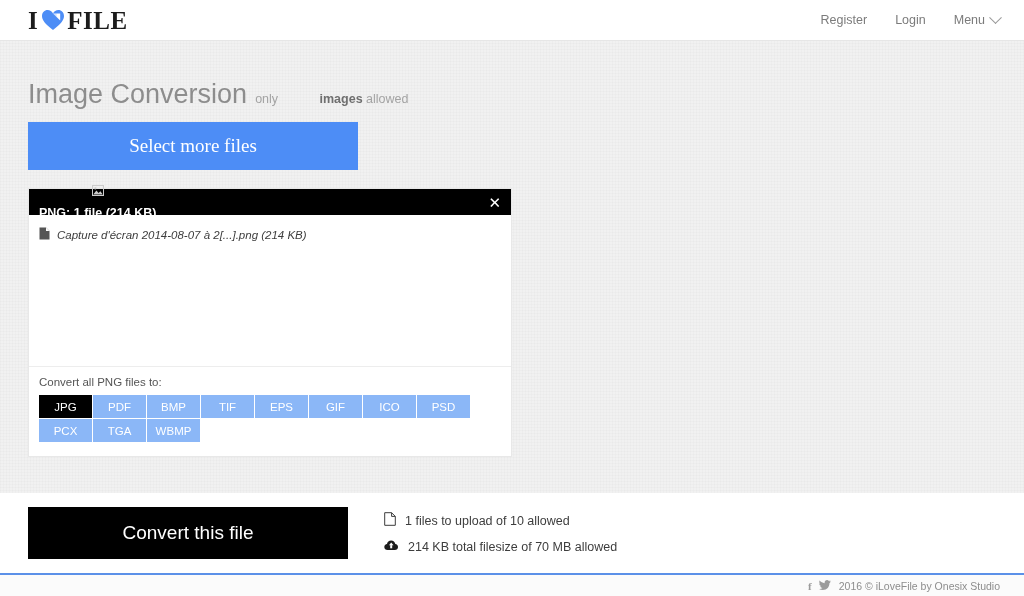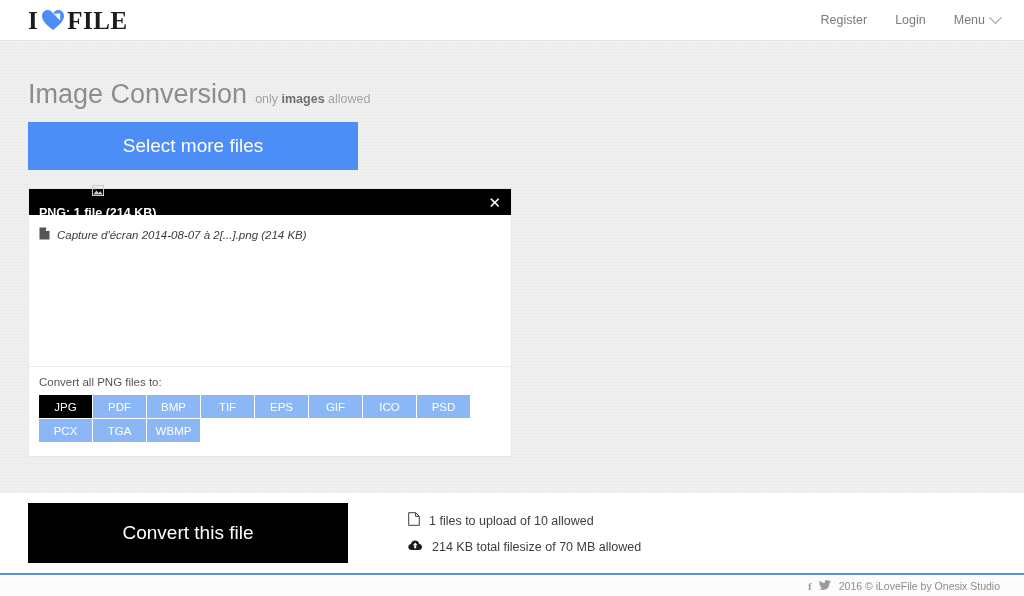--- a/index.html
+++ b/index.html
@@ -86,30 +86,31 @@
     align-items: baseline;
     gap: 8px;
   }
   .page-title .sub {
     font-size: 12.5px;
     color: #a3a3a3;
   }
   .page-title .sub b {
     color: #6f6f6f;
     font-weight: bold;
+    margin-left: 38px;
   }
 
   .select-btn {
     width: 330px;
     height: 48px;
     background: #4d8df6;
     border: none;
     color: #ffffff;
     font-size: 19px;
-    font-family: Liberation Sans, sans-serif;
+    font-family: Liberation Serif, serif;
     cursor: pointer;
     display: block;
     margin-bottom: 18px;
   }
 
   
   .file-panel {
     width: 482px;
     background: #ffffff;
     border: 1px solid #e8e8e8;
@@ -192,28 +193,28 @@
     width: 1024px;
     height: 80px;
     background: #ffffff;
     display: flex;
     align-items: center;
     padding-left: 28px;
     box-sizing: border-box;
   }
   .convert-btn {
     width: 320px;
-    height: 60px;
+    height: 52px;
     background: #000000;
     color: #ffffff;
     border: none;
     font-size: 19px;
     font-family: "Liberation Sans", sans-serif;
     cursor: pointer;
-    margin-right: 60px;
+    margin-right: 36px;
   }
   .status-lines {
     display: flex;
     flex-direction: column;
     gap: 10px;
   }
   .status-line {
     display: flex;
     align-items: center;
     gap: 9px;

